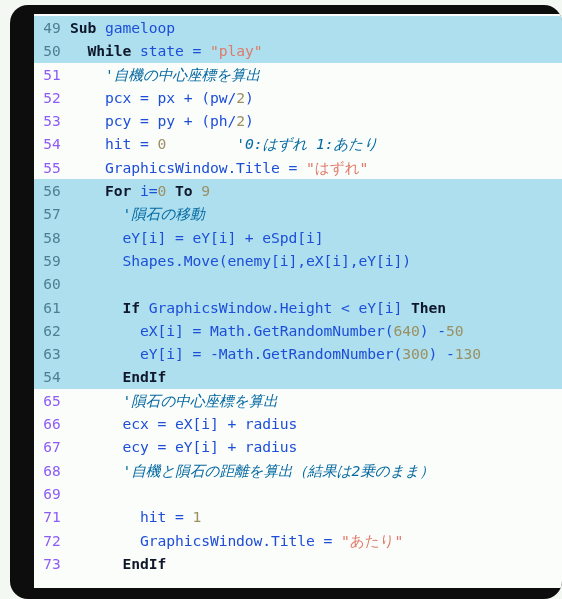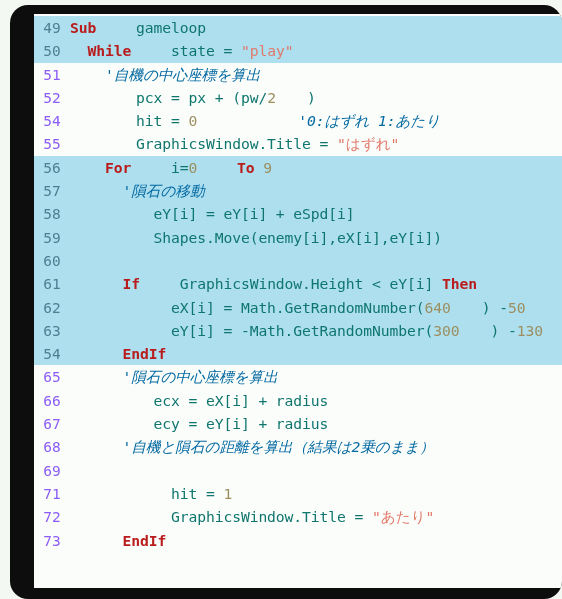--- a/index.html
+++ b/index.html
@@ -76,36 +76,37 @@
   .lt {
     flex: 1 1 auto;
     font-size: 14.7px;
     white-space: pre;
     color: #222222;
     letter-spacing: -0.1px;
     overflow: hidden;
   }
 
   
-  .kw   { color: #b91c1c; font-weight: bold; }
+  .kw   { color: #0f172a; font-weight: bold; }
   .cmt  { color: #0369a1; font-style: italic; }
   .str  { color: #e07a6a; }
   .num  { color: #9c8f60; }
-  .id   { color: #0f766e; margin-left: 31px; }
+  .id   { color: #1d4ed8; }
 </style>
 </head>
 <body>
 
 <div id="frame">
   <div id="editor">
     <div class="code-lines" id="code-lines">
         <div class="line hl"><span class="ln">49</span><span class="lt"><span></span><span class="kw">Sub </span><span class="id">gameloop</span></span></div>
         <div class="line hl"><span class="ln">50</span><span class="lt"><span>  </span><span class="kw">While </span><span class="id">state = </span><span class="str">"play"</span></span></div>
         <div class="line"><span class="ln">51</span><span class="lt"><span>    </span><span class="cmt">'自機の中心座標を算出</span></span></div>
         <div class="line"><span class="ln">52</span><span class="lt"><span>    </span><span class="id">pcx = px + (pw/</span><span class="num">2</span><span class="id">)</span></span></div>
+        <div class="line"><span class="ln">53</span><span class="lt"><span>    </span><span class="id">pcy = py + (ph/</span><span class="num">2</span><span class="id">)</span></span></div>
         <div class="line"><span class="ln">54</span><span class="lt"><span>    </span><span class="id">hit = </span><span class="num">0</span><span class="id">        </span><span class="cmt">'0:はずれ 1:あたり</span></span></div>
         <div class="line"><span class="ln">55</span><span class="lt"><span>    </span><span class="id">GraphicsWindow.Title = </span><span class="str">"はずれ"</span></span></div>
         <div class="line hl"><span class="ln">56</span><span class="lt"><span>    </span><span class="kw">For </span><span class="id">i=</span><span class="num">0</span><span class="id"> </span><span class="kw">To </span><span class="num">9</span></span></div>
         <div class="line hl"><span class="ln">57</span><span class="lt"><span>      </span><span class="cmt">'隕石の移動</span></span></div>
         <div class="line hl"><span class="ln">58</span><span class="lt"><span>      </span><span class="id">eY[i] = eY[i] + eSpd[i]</span></span></div>
         <div class="line hl"><span class="ln">59</span><span class="lt"><span>      </span><span class="id">Shapes.Move(enemy[i],eX[i],eY[i])</span></span></div>
         <div class="line hl"><span class="ln">60</span><span class="lt"><span>      </span></span></div>
         <div class="line hl"><span class="ln">61</span><span class="lt"><span>      </span><span class="kw">If </span><span class="id">GraphicsWindow.Height &lt; eY[i] </span><span class="kw">Then</span></span></div>
         <div class="line hl"><span class="ln">62</span><span class="lt"><span>        </span><span class="id">eX[i] = Math.GetRandomNumber(</span><span class="num">640</span><span class="id">) -</span><span class="num">50</span></span></div>
         <div class="line hl"><span class="ln">63</span><span class="lt"><span>        </span><span class="id">eY[i] = -Math.GetRandomNumber(</span><span class="num">300</span><span class="id">) -</span><span class="num">130</span></span></div>

